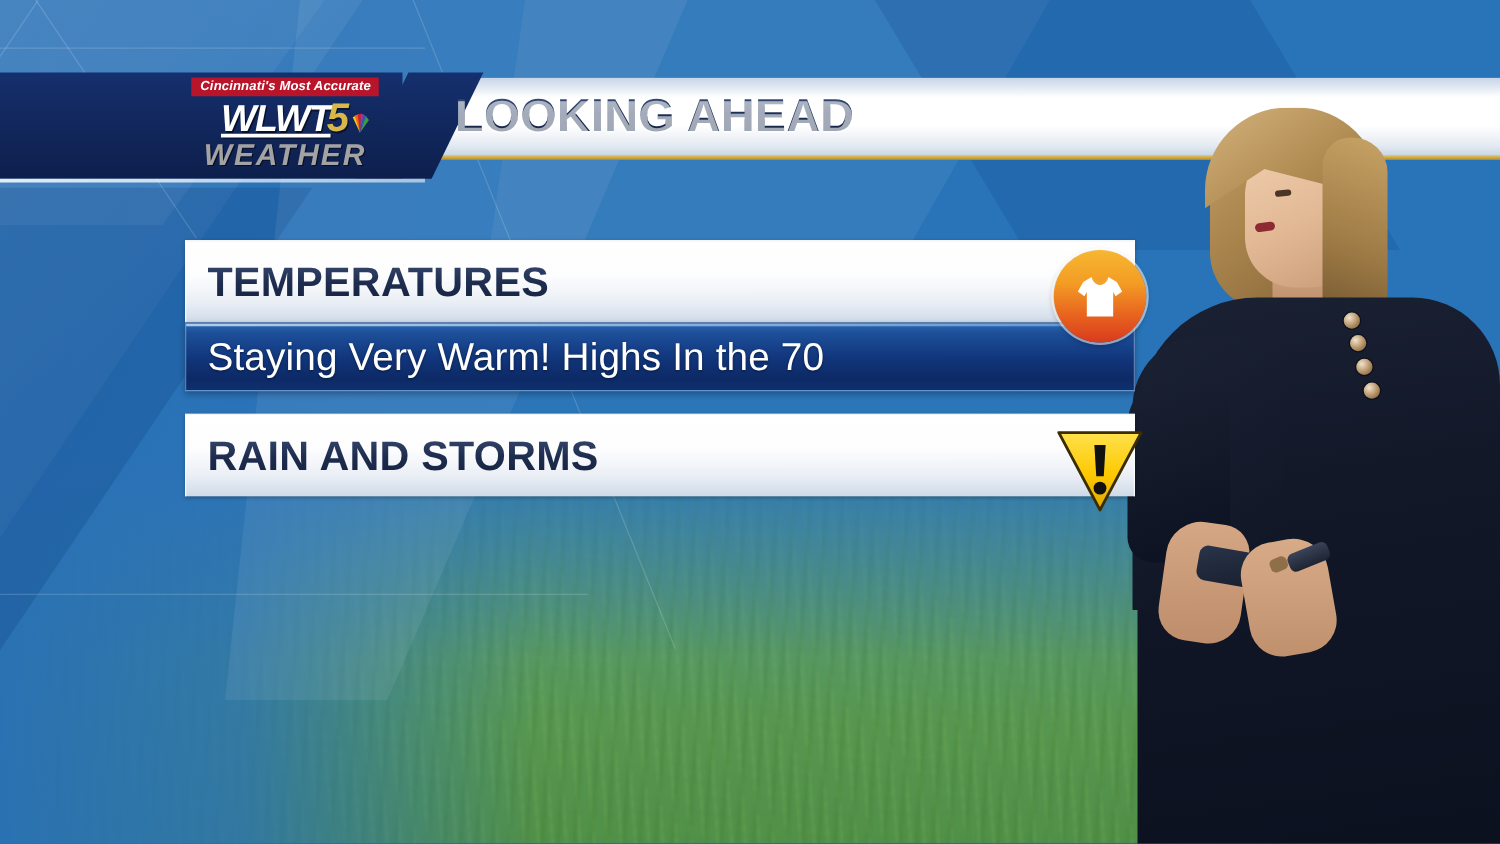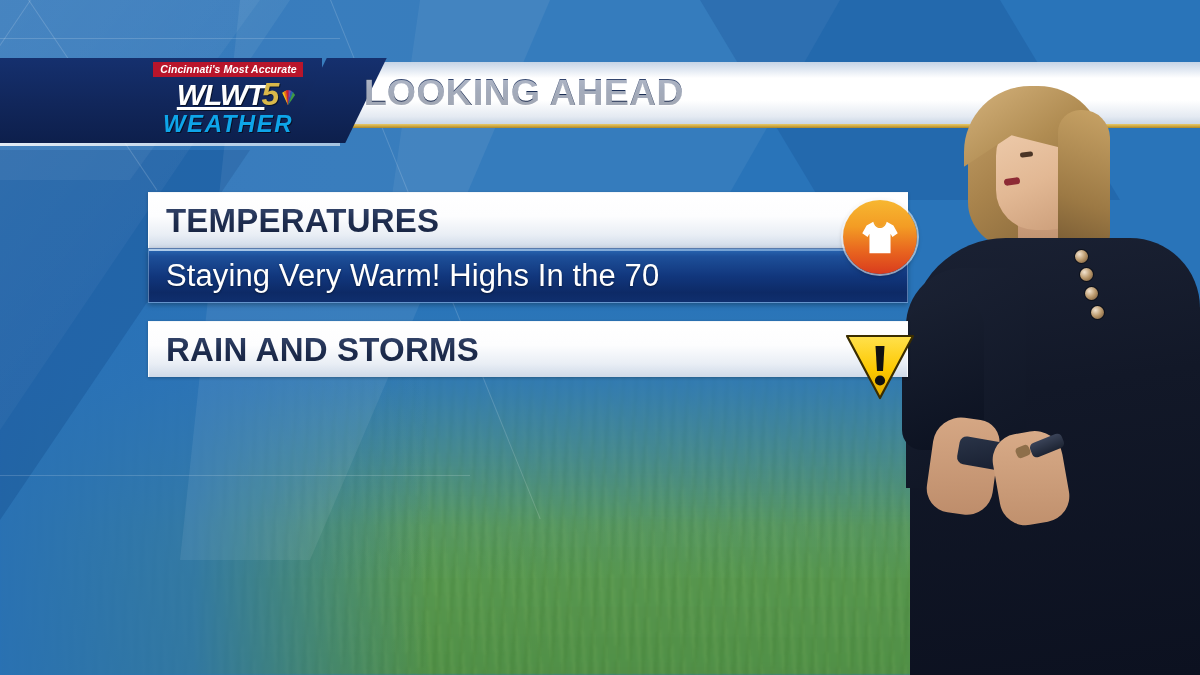--- a/index.html
+++ b/index.html
@@ -111,21 +111,21 @@
     text-shadow:1px 1px 0 rgba(0,0,0,.55);
     text-decoration:underline;
   }
   .logo-five {
     color:#d9b84a; font-size:32px; font-weight:bold; font-style:italic;
     line-height:1; margin-left:-3px;
     text-shadow:1px 1px 0 rgba(0,0,0,.5);
   }
   .peacock { position:absolute; right:-22px; bottom:-1px; width:26px; height:26px; }
   .logo-weather {
-    color:#0ea5e9; font-size:24px; font-weight:bold; font-style:italic;
+    color:#a3a3a3; font-size:24px; font-weight:bold; font-style:italic;
     letter-spacing:1.5px; line-height:1; margin-top:2px;
     text-shadow:1px 1px 0 rgba(0,0,0,.55);
   }
 
   
   .titlebar {
     position:absolute; left:300px; top:62px; right:0; height:62px; z-index:5;
     background:linear-gradient(to bottom,#c6d4e6 0%,#ffffff 26%,#ffffff 62%,#e4eaf2 88%,#cbd7e6 100%);
     clip-path:polygon(42px 0, 100% 0, 100% 100%, 0 100%);
   }
@@ -226,21 +226,21 @@
   }
   .bd1 { left:175px; top:250px; }
   .bd2 { left:180px; top:268px; }
   .bd3 { left:185px; top:287px; }
   .bd4 { left:191px; top:306px; }
 
   
   .cards { position:absolute; left:148px; top:192px; width:760px; z-index:20; }
   .card { position:relative; margin-bottom:18px; }
   .card-head {
-    position:relative; height:56px;
+    position:relative; height:66px;
     background:linear-gradient(to bottom,#ffffff 0%,#fdfdfe 42%,#e9eef5 76%,#cfdae8 100%);
     border:1px solid rgba(255,255,255,.75);
     border-bottom:none;
     display:flex; align-items:center;
     padding-left:17px;
     box-shadow:0 1px 3px rgba(0,0,0,.25);
   }
   .card-head-text {
     font-size:33px; font-weight:bold; letter-spacing:.2px;
     color:#1e2d4f;

